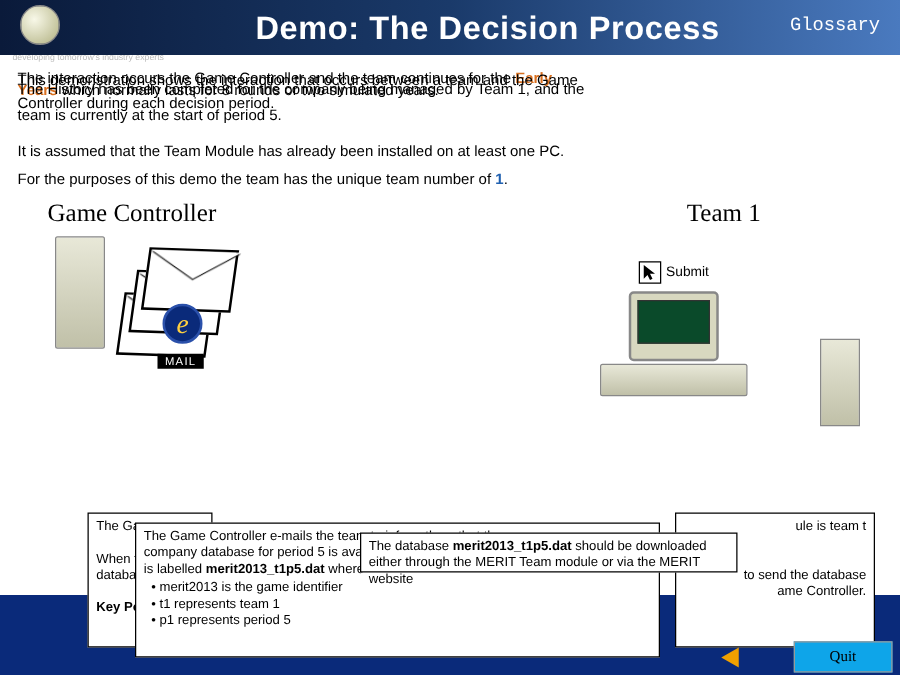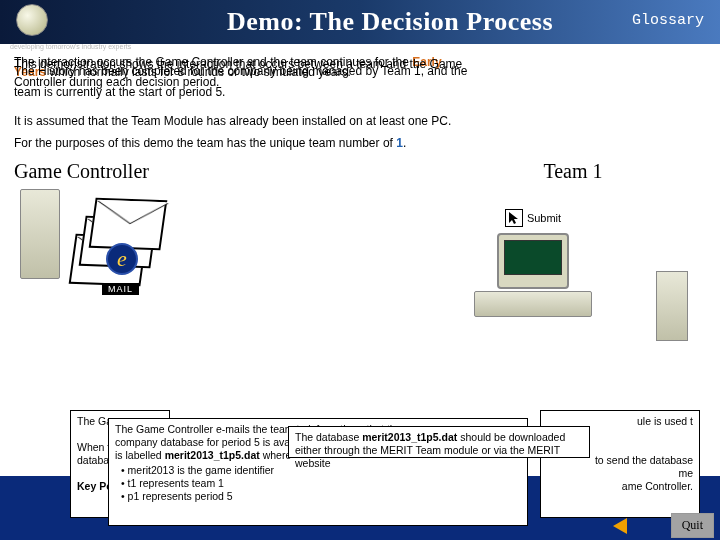--- a/index.html
+++ b/index.html
@@ -27,21 +27,21 @@
       width: 32px; height: 32px; border-radius: 50%;
       background: radial-gradient(circle at 35% 35%, #f8f8e8, #b0b080);
       position: absolute; left: 16px; top: 4px;
       border: 1px solid #888;
     }
     .title {
       flex: 1;
       text-align: center;
       color: #fff;
       font-size: 26px;
-      font-family: Liberation Serif, serif;
+      font-family: Liberation Sans, sans-serif;
       font-weight: bold;
       letter-spacing: 0.5px;
     }
     .glossary {
       position: absolute;
       right: 16px;
       top: 12px;
       color: #fff;
       font-size: 15px;
       font-family: "Courier New", monospace;
@@ -74,20 +74,21 @@
     .early { color: #d97020; font-weight: bold; }
     .one { color: #2060b0; font-weight: bold; }
     .para {
       font-size: 12px;
       margin-top: 8px;
     }
     .columns {
       display: flex;
       margin-top: 10px;
       height: 218px;
+      margin-left: 24px;
     }
     .col { flex: 1; }
     .col-title {
       font-size: 20px;
       font-family: "Times New Roman", serif;
       margin-bottom: 6px;
     }
     .gc-area {
       position: relative;
       height: 180px;
@@ -232,23 +233,23 @@
       gap: 4px;
       z-index: 10;
     }
     .back-tri {
       width: 0; height: 0;
       border-top: 8px solid transparent;
       border-bottom: 8px solid transparent;
       border-right: 14px solid #f0a000;
     }
     .quit-btn {
-      background: #a3a3a3;
+      background: #0ea5e9;
       border: 1px solid #999;
-      padding: 4px 10px;
+      padding: 4px 28px;
       font-size: 12px;
       font-family: "Times New Roman", serif;
       margin-left: 40px;
     }
     .bold { font-weight: bold; }
   </style>
 </head>
 <body>
 
 <div class="header">
@@ -316,24 +317,23 @@
   <div class="blue-bar"></div>
 
   <div class="box box1">
     <div>The Gam</div><br>
     <div>When th</div>
     <div>database</div><br>
     <div class="keypoint">Key Poi</div>
   </div>
 
   <div class="box box4">
-    <div style="text-align:right">ule is used t</div>
+    <div style="text-align:right">ule is team t</div>
     <br><br>
     <div style="text-align:right">to send the database</div>
-    <div style="text-align:right">me</div>
     <div style="text-align:right">ame Controller.</div>
   </div>
 
   <div class="box box2">
     <div>The Game Controller e-mails the team to inform them that the</div>
     <div>
       <span>company database for period 5 is ava</span>
     </div>
     <div>
       <span>is labelled </span><span class="bold">merit2013_t1p5.dat</span><span>  where</span>

